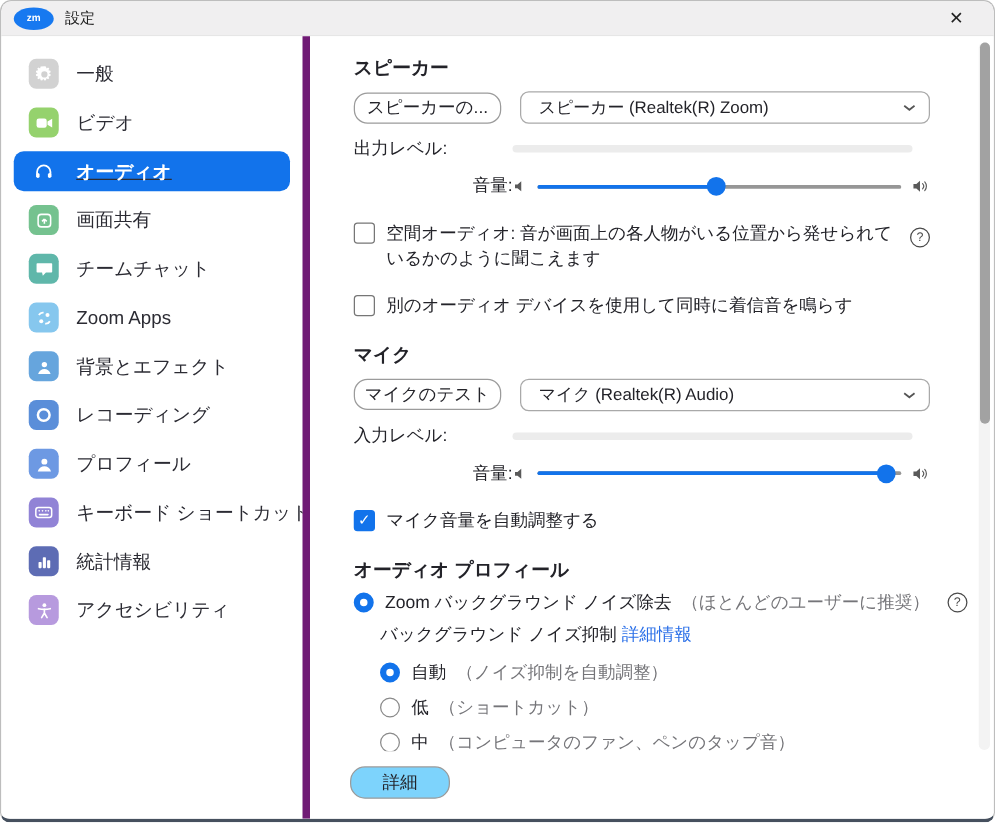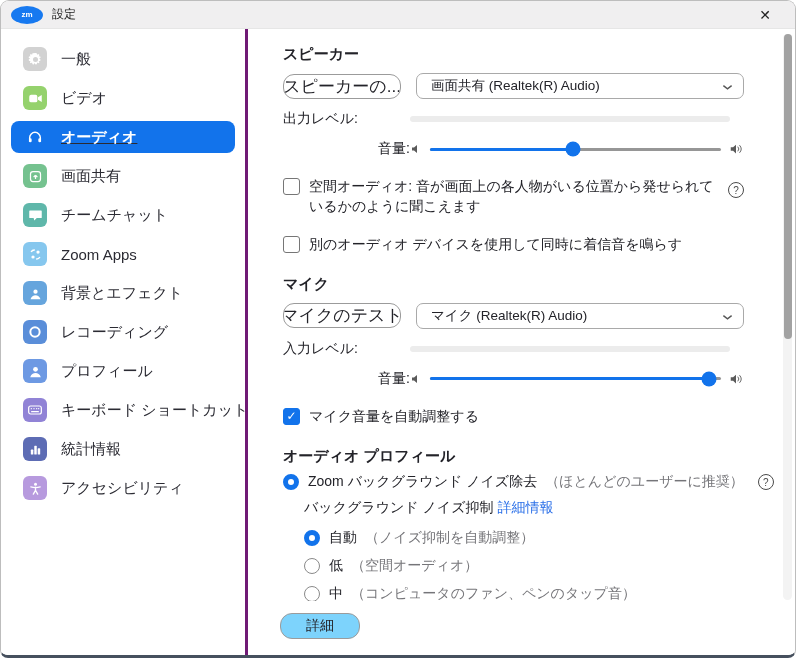--- a/index.html
+++ b/index.html
@@ -32,21 +32,21 @@
     display:flex;align-items:center;justify-content:center;letter-spacing:0;
   }
   .titlebar .title{font-size:12px;margin-left:9px;color:#1b1b1b;}
   .close-btn{
     margin-left:auto;width:40px;height:28px;display:flex;align-items:center;justify-content:center;
     font-size:14px;color:#222;cursor:pointer;
   }
   
   .body-row{flex:1;display:flex;min-height:0;}
   .sidebar{
-    width:247px;flex:0 0 247px;background:#fff;border-right:3px solid #701a75;
+    width:247px;flex:0 0 247px;background:#fff;border-right:6px solid #701a75;
     padding-top:14px;overflow:hidden;
   }
   .side-item{
     height:32px;margin:0 10px 7px 10px;border-radius:8px;
     display:flex;align-items:center;padding:0 0 0 12px;cursor:pointer;
   }
   .side-item .label{font-size:15px;margin-left:14px;color:#2b2b33;white-space:nowrap;}
   .side-item.selected{background:var(--accent);text-decoration:underline;}
   .side-item.selected .label{color:#fff;font-weight:bold;}
   .icon-tile{
@@ -57,21 +57,21 @@
   .icon-tile svg{display:block;}
   
   .content{flex:1;position:relative;background:#fff;min-width:0;}
   .scroll-area{
     height:572px;overflow:hidden;padding:16px 51px 0 35px;position:relative;
   }
   .section-heading{font-size:15px;font-weight:bold;color:#232329;margin-bottom:9px;}
   .device-row{display:flex;align-items:center;margin-bottom:11px;}
   .test-btn{
     width:118px;height:25px;border:1px solid var(--border-gray);border-radius:11px;
-    background:#fff;font-size:17px;color:#232329;white-space:nowrap;overflow:hidden;
+    background:#fff;font-size:14px;color:#232329;white-space:nowrap;overflow:hidden;
     display:flex;align-items:center;justify-content:center;cursor:pointer;
     font-family:inherit;
   }
   .dropdown{
     margin-left:15px;flex:1;height:26px;border:1px solid #a9a9a9;border-radius:7px;
     display:flex;align-items:center;padding:0 10px 0 14px;cursor:pointer;background:#fff;
   }
   .dropdown .dd-label{font-size:13.5px;color:#232329;white-space:nowrap;overflow:hidden;flex:1;}
   .chevron{flex:0 0 auto;color:#555;}
   .label-row{display:flex;align-items:center;margin-bottom:12px;}
@@ -268,21 +268,21 @@
     </div>
 
     <div class="content">
       <div class="scroll-area">
 
         <div class="section-heading">スピーカー</div>
 
         <div class="device-row">
           <button class="test-btn">スピーカーの...</button>
           <div class="dropdown">
-            <span class="dd-label">画面共有 (Realtek(R) Audio)</span>
+            <span class="dd-label">スピーカー (Realtek(R) Zoom)</span>
             <span class="chevron">
               <svg width="11" height="8" viewBox="0 0 12 8" fill="none" stroke="#555" stroke-width="1.5">
                   <path d="M1.5 2.5L6 6l4.5-3.5"></path>
                 </svg>
             </span>
           </div>
         </div>
 
         <div class="label-row">
           <span class="field-label">出力レベル:</span>
@@ -385,21 +385,21 @@
         </div>
 
         <div class="radio-row indent-1">
           <span class="radio on"></span>
           <span class="radio-label">自動</span>
           <span class="hint">（ノイズ抑制を自動調整）</span>
         </div>
         <div class="radio-row indent-1">
           <span class="radio"></span>
           <span class="radio-label">低</span>
-          <span class="hint">（空間オーディオ）</span>
+          <span class="hint">（ショートカット）</span>
         </div>
         <div class="radio-row indent-1">
           <span class="radio"></span>
           <span class="radio-label">中</span>
           <span class="hint">（コンピュータのファン、ペンのタップ音）</span>
         </div>
 
       </div>
 
       <div class="scrollbar-track">

